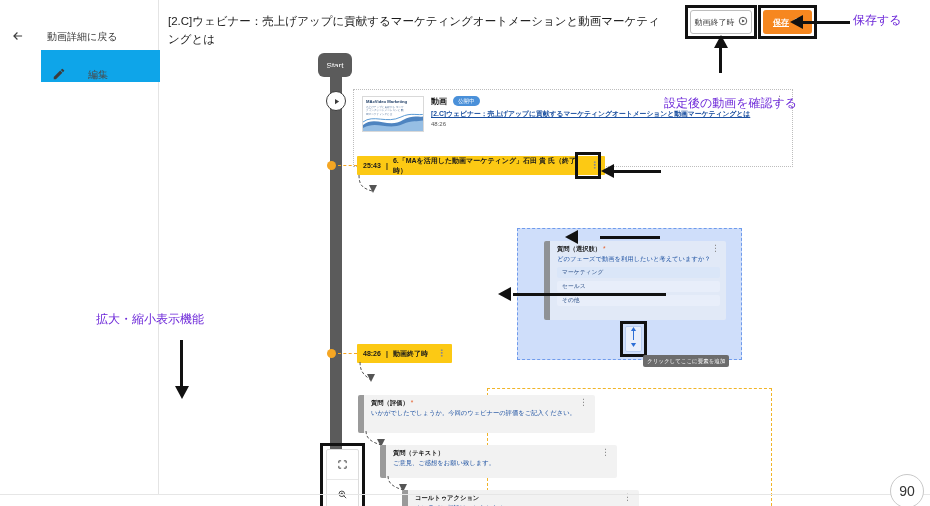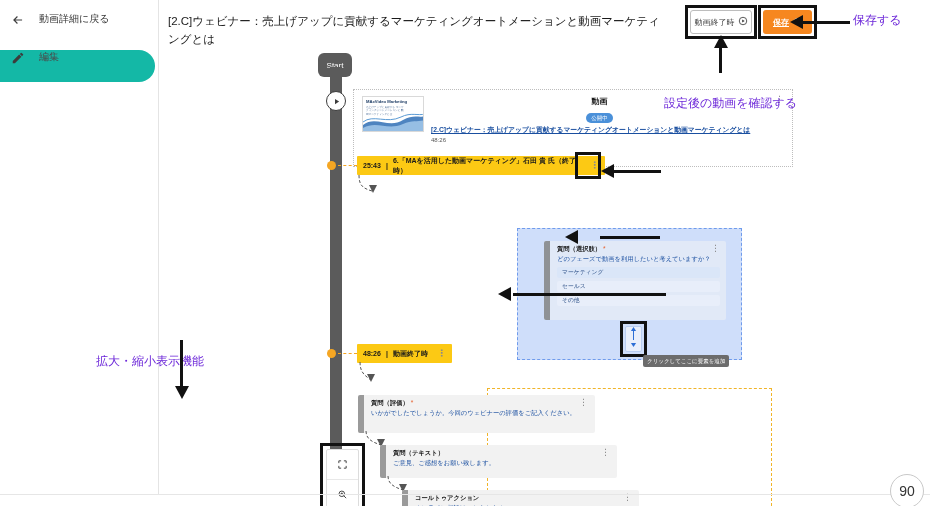--- a/index.html
+++ b/index.html
@@ -10,26 +10,26 @@
     overflow: hidden;
   }
   #root { position: relative; width: 930px; height: 506px; background:#fff; }
 
   
   .sidebar {
     position:absolute; left:0; top:0; width:159px; height:495px;
     background:#fff; border-right:1px solid #e4e4e4;
   }
   .side-item {
-    display:flex; align-items:flex-start; gap:13px;
+    display:flex; align-items:flex-end; gap:21px;
     height:32px; padding-left:10px; margin-top:6px;
     font-size:10px; color:#4a4a4a; cursor:pointer;
   }
   .side-item.back { margin-top:12px; color:#333; }
-  .side-item.active { background:#14b8a6; border-radius:0 16px 16px 0; width:155px; }
+  .side-item.active { background:#0ea5e9; border-radius:0 16px 16px 0; width:155px;margin-left:41px; }
   .side-ico { width:16px; height:16px; display:flex; align-items:center; justify-content:center; color:#3c3c3c; }
   .side-ico svg { width:14px; height:14px; }
 
   
   .page-title {
     position:absolute; left:168px; top:12px; width:500px;
     font-size:11.5px; line-height:18px; color:#1a1a1a; letter-spacing:0px;
   }
   .btn-preview {
     position:absolute; left:690px; top:10px; width:62px; height:24px;
@@ -77,21 +77,21 @@
     display:flex; gap:7px;
   }
   .thumb {
     width:62px; height:36px; flex:0 0 auto; border:1px solid #d9d9d9; background:#fff;
     position:relative; overflow:hidden;
   }
   .thumb .tt { position:absolute; left:3px; top:2px; font-size:4.2px; color:#1b3a63; font-weight:bold; }
   .thumb .tl2 { position:absolute; left:3px; top:9px; font-size:2.6px; color:#4a6b96; line-height:3.4px; width:40px;}
   .thumb svg { position:absolute; left:0; bottom:0; width:62px; height:22px; }
   .vmeta { flex:1 1 auto; min-width:0; }
-  .vrow1 { display:flex; align-items:center; gap:6px;flex-direction:column; }
+  .vrow1 { display:flex; align-items:flex-start; gap:6px; }
   .vlabel { font-size:8px; font-weight:bold; color:#1a1a1a; }
   .vbadge { font-size:5.5px; color:#fff; background:#4a90d9; border-radius:8px; padding:1.5px 5px; }
   .vtitle { font-size:6.8px; color:#1a4fa0; font-weight:bold; line-height:9px; margin-top:2px; text-decoration:underline;}
   .vdur { font-size:6px; color:#555; margin-top:3px; }
   .kebab { color:#8a8a8a; font-size:9px; line-height:7px; letter-spacing:0; cursor:pointer; }
 
   
   .trigger {
     position:absolute; background:#fcc914; height:19px; border-radius:1px;
     display:flex; align-items:center; padding:0 6px; gap:5px;
@@ -412,19 +412,19 @@
 
   <div class="aline" style="left:611px; top:170px; width:50px;"></div>
   <div class="atri left" style="left:601px; top:164px;"></div>
 
   <div class="aline" style="left:600px; top:236px; width:60px;"></div>
   <div class="atri left" style="left:565px; top:230px;"></div>
 
   <div class="aline" style="left:513px; top:293px; width:153px;"></div>
   <div class="atri left" style="left:498px; top:287px;"></div>
 
-  <div class="anno" style="left:96px; top:310px;margin-top:42px;">拡大・縮小表示機能</div>
+  <div class="anno" style="left:96px; top:310px;">拡大・縮小表示機能</div>
   <div class="avert" style="left:180px; top:340px; height:48px;"></div>
   <div class="atri down" style="left:175px; top:386px;"></div>
 
   <div class="footrule"></div>
   <div class="pagenum">90</div>
 </div>
 
 </body></html>

